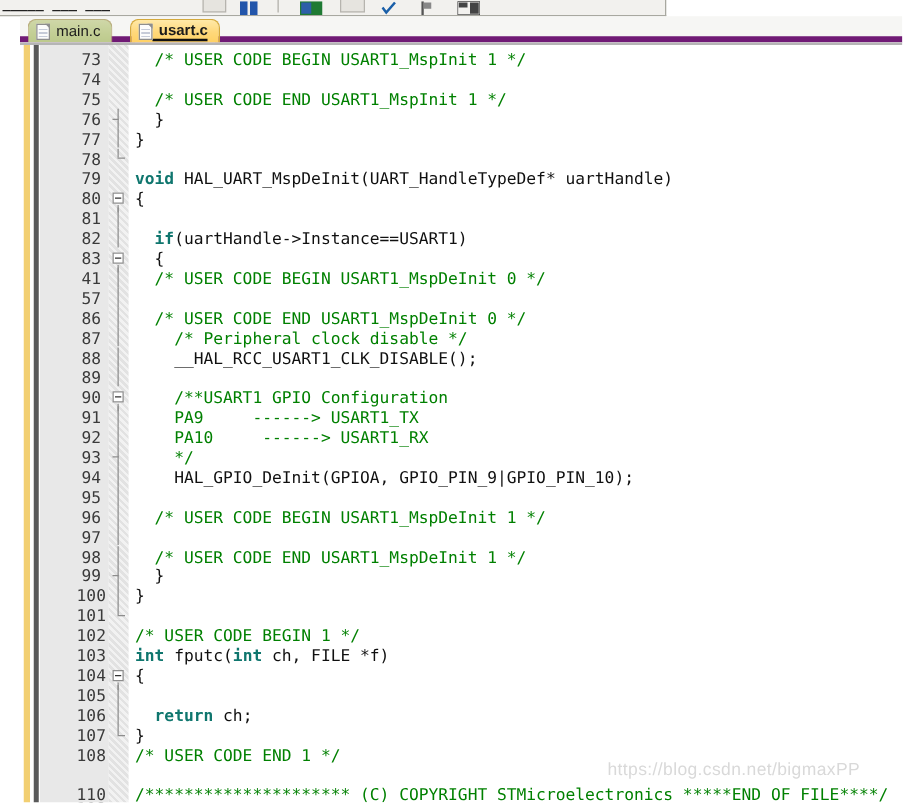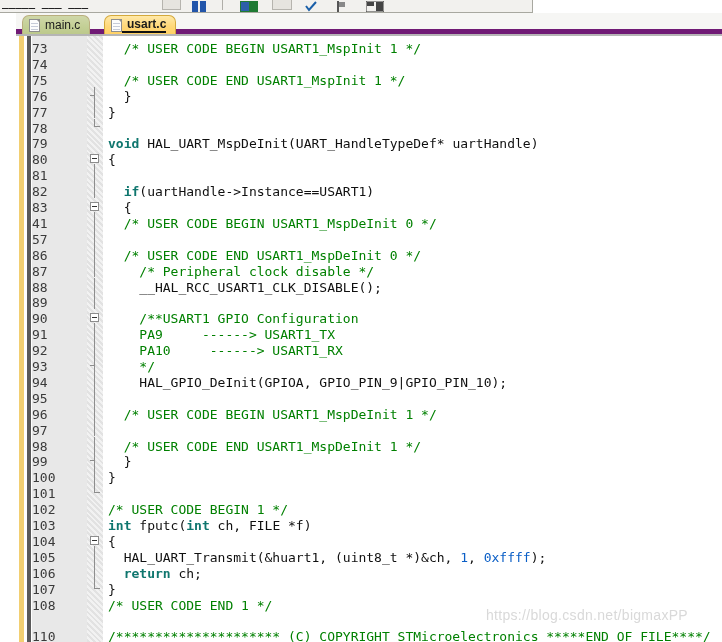--- a/index.html
+++ b/index.html
@@ -142,22 +142,22 @@
   .codearea {
     position: absolute; left: 87px; top: 0; right: 0; bottom: 0;
     background: #ffffff;
   }
 
   
   .row {
     position: absolute; left: 0; width: 706px; height: 19px;
   }
   .lineno {
-    position: absolute; left: 16px; width: 50px;
-    text-align: left;
+    position: absolute; left: 32px; width: 50px;
+    text-align: center;
     font-family: "DejaVu Sans Mono", monospace;
     font-size: 13px;
     line-height: 19px;
     color: #3a3a3a;
   }
   .code {
     position: absolute; left: 92px;
     font-family: "DejaVu Sans Mono", monospace;
     font-size: 13px;
     line-height: 19px;
@@ -426,21 +426,20 @@
           <div class="code"><span class="kw">int</span><span class="pl"> fputc(</span><span class="kw">int</span><span class="pl"> ch, FILE *f)</span></div>
         </div>
         <div class="row" style="top: 495.9px;">
           <div class="lineno">104</div>
           <div class="code"><span class="pl">{</span></div>
         </div>
         <div class="fbox" style="top: 499.9px;"></div>
         <div class="fline" style="top: 509.9px; height: 5.9px;"></div>
         <div class="row" style="top: 511.8px;">
           <div class="lineno">105</div>
-          <div class="code"><span class="pl">  HAL_UART_Transmit(&amp;huart1, (uint8_t *)&amp;ch, </span><span class="num">1</span><span class="pl">, </span><span class="num">0xffff</span><span class="pl">);</span></div>
         </div>
         <div class="fline" style="top: 511.8px; height: 15.9px;"></div>
         <div class="row" style="top: 527.7px;">
           <div class="lineno">106</div>
           <div class="code"><span class="kw">  return</span><span class="pl"> ch;</span></div>
         </div>
         <div class="fline" style="top: 527.7px; height: 15.9px;"></div>
         <div class="row" style="top: 543.6px;">
           <div class="lineno">107</div>
           <div class="code"><span class="pl">}</span></div>

